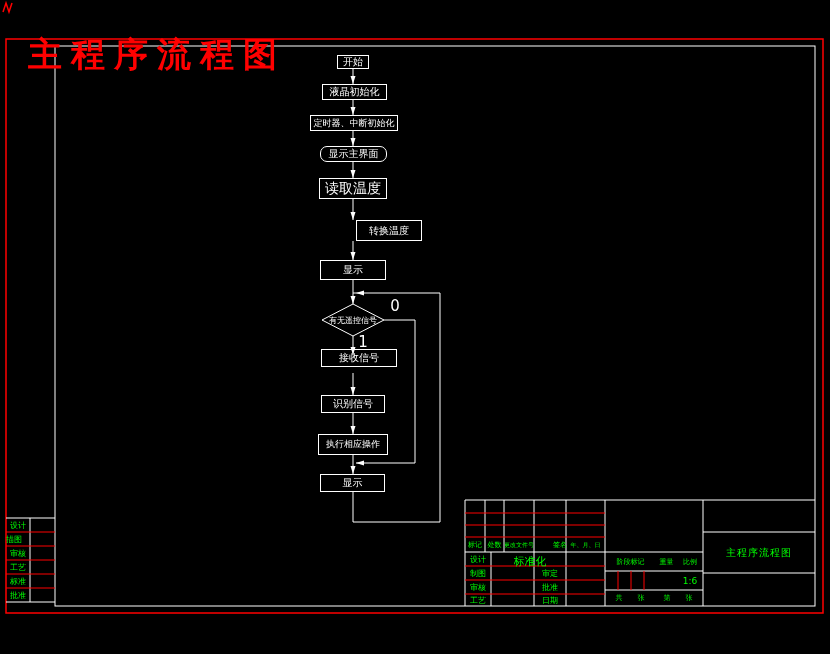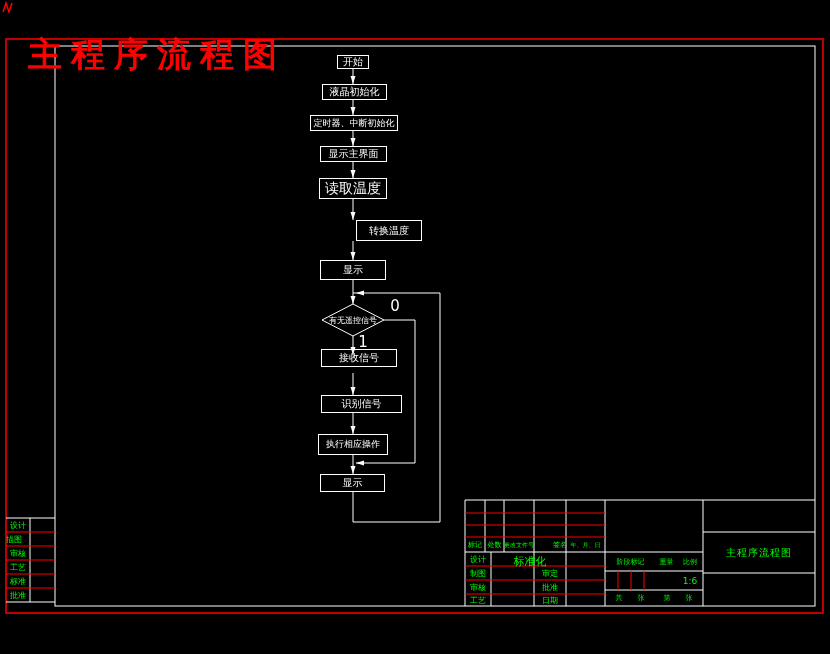--- a/index.html
+++ b/index.html
@@ -68,29 +68,29 @@
     <path d="M465,500H815 M465,500V606 M485,500V552 M504,500V552 M534,500V606 M566,500V606 M605,500V606 M703,500V606 M465,552H703 M491,552V606 M703,532H815 M703,573H815 M605,571H703 M605,590H703" stroke="#ffffff"></path>
     <path d="M465,513H605 M465,525H605 M465,537H605 M465,566H605 M465,580H605 M465,594H605 M618,571V590 M631,571V590 M644,571V590" stroke="#ff0000"></path>
   </g>
 </svg>
 
 <div class="main-title">主程序流程图</div>
 
 <div class="box" style="left:337px;top:55px;width:32px;height:14px;font-size:10px;">开始</div>
 <div class="box" style="left:322px;top:84px;width:65px;height:16px;font-size:10px;">液晶初始化</div>
 <div class="box" style="left:310px;top:115px;width:88px;height:16px;font-size:9px;">定时器、中断初始化</div>
-<div class="box" style="left:320px;top:146px;width:67px;height:16px;font-size:10px;">显示主界面</div>
+<div class="box" style="left:320px;top:146px;width:67px;height:16px;font-size:10px;border-radius:7px;">显示主界面</div>
 <div class="box" style="left:319px;top:178px;width:68px;height:21px;font-size:14px;">读取温度</div>
 <div class="box" style="left:320px;top:220px;width:66px;height:21px;font-size:10px;margin-left:36px;">转换温度</div>
 <div class="box" style="left:320px;top:260px;width:66px;height:20px;font-size:10px;">显示</div>
 <div class="flabel" style="left:323px;top:312px;width:60px;height:16px;font-size:8px;">有无遥控信号</div>
 <div class="flabel" style="left:388px;top:298px;width:14px;height:16px;font-size:15px;">0</div>
 <div class="flabel" style="left:356px;top:334px;width:14px;height:16px;font-size:15px;">1</div>
 <div class="box" style="left:321px;top:349px;width:76px;height:18px;font-size:10px;">接收信号</div>
-<div class="box" style="left:321px;top:395px;width:81px;height:18px;font-size:10px;">识别信号</div>
+<div class="box" style="left:321px;top:395px;width:64px;height:18px;font-size:10px;">识别信号</div>
 <div class="box" style="left:318px;top:434px;width:70px;height:21px;font-size:9px;">执行相应操作</div>
 <div class="box" style="left:320px;top:474px;width:65px;height:18px;font-size:10px;">显示</div>
 
 <div class="g" style="left:6px;top:518px;width:24px;height:14px;font-size:8px;">设计</div>
 <div class="g" style="left:6px;top:532px;width:16px;height:14px;font-size:8px;">描图</div>
 <div class="g" style="left:6px;top:546px;width:24px;height:14px;font-size:8px;">审核</div>
 <div class="g" style="left:6px;top:560px;width:24px;height:14px;font-size:8px;">工艺</div>
 <div class="g" style="left:6px;top:574px;width:24px;height:14px;font-size:8px;">标准</div>
 <div class="g" style="left:6px;top:588px;width:24px;height:14px;font-size:8px;">批准</div>
 

